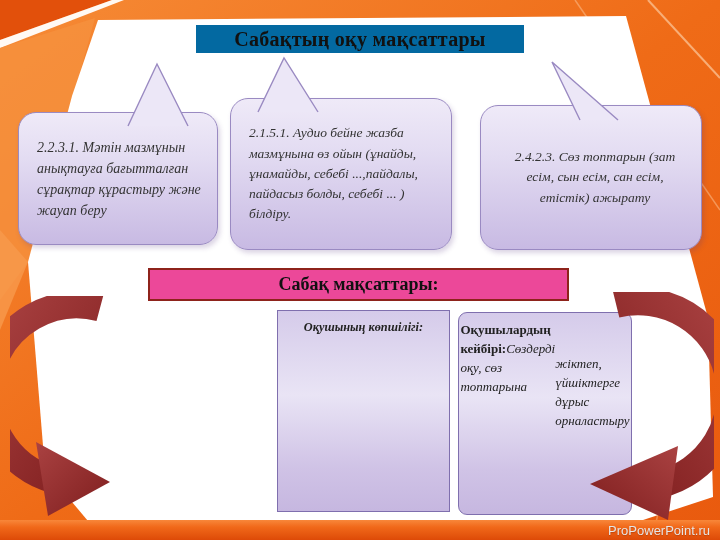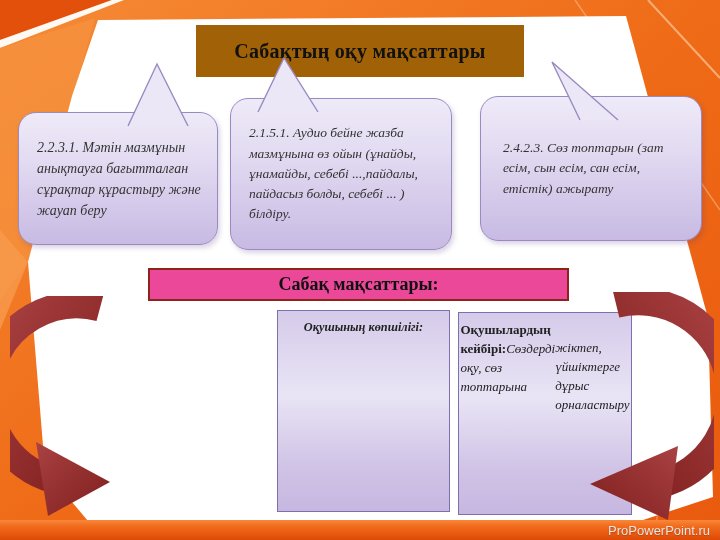--- a/index.html
+++ b/index.html
@@ -5,22 +5,22 @@
   html,body{margin:0;padding:0;background:#666;}
   #slide{
     position:relative;width:720px;height:540px;overflow:hidden;
     font-family:"Liberation Serif","DejaVu Serif",serif;
   }
   .bg{position:absolute;left:0;top:0;z-index:0;}
   .abs{position:absolute;box-sizing:border-box;}
 
   
   .title-box{
-    left:196px;top:25px;width:328px;height:52px;z-index:2;
-    background:#a16207;display:flex;align-items:center;justify-content:center;
+    left:196px;top:25px;width:328px;height:28px;z-index:2;
+    background:#0369a1;display:flex;align-items:center;justify-content:center;
     font-weight:bold;font-size:20px;color:#111;letter-spacing:.3px;
   }
   .goals-box{
     left:148px;top:268px;width:421px;height:33px;z-index:2;
     background:#ec4899;border:2px solid #8e231b;
     display:flex;align-items:center;justify-content:center;
     font-weight:bold;font-size:18px;color:#111;
   }
 
   
@@ -28,39 +28,39 @@
     z-index:1;border:1.5px solid #9a8ac2;border-radius:18px;
     background:linear-gradient(180deg,#efeaf8 0%,#e3dcf2 35%,#c8bae3 100%);
     box-shadow:2px 3px 5px rgba(90,60,130,.22);
     display:flex;align-items:center;
     font-style:italic;color:#333;
   }
   .bubble .btxt{padding:10px 14px 10px 18px;font-size:14px;line-height:1.5;}
   .bubble1{left:18px;top:112px;width:200px;height:133px;}
   .bubble2{left:230px;top:98px;width:222px;height:152px;justify-content:center;}
   .bubble2 .btxt{font-size:13.5px;}
-  .bubble3{left:480px;top:96px;width:222px;height:145px;}
+  .bubble3{left:480px;top:105px;width:222px;height:145px;text-align:center;}
   .bubble3 .btxt{font-size:13.5px;padding-left:22px;}
   .tails{z-index:2;pointer-events:none;left:0;top:0;}
 
   
   .goalcard{
     z-index:1;border:1.5px solid #7f6fae;
     background:linear-gradient(180deg,#d5cbea 0%,#e9e4f5 42%,#d0c3e6 78%,#c6b7e0 100%);
     display:flex;justify-content:center;
     color:#222;font-size:12.5px;line-height:1.45;
     padding:8px 9px;text-align:center;
   }
   .goalcard .head{font-weight:bold;font-style:italic;}
   .goalcard .task{font-style:italic;}
   .cardA{left:98px;top:313px;width:174px;height:200px;}
   .cardB{left:277px;top:310px;width:173px;height:202px;font-size:12.3px;}
-  .cardC{left:458px;top:312px;width:174px;height:203px;text-align:left;font-size:13px;}
+  .cardC{left:458px;top:312px;width:174px;height:203px;text-align:left;font-size:13px;border-radius:9px;}
   .cardC .inlinehead{font-weight:bold;font-style:normal;}
-  .cardC .task2{margin-top:18px;font-style:italic;}
+  .cardC .task2{margin-top:34px;font-style:italic;}
 
   
   .arrow-svg{z-index:3;pointer-events:none;}
 
   
   .watermark{
     right:10px;bottom:2px;z-index:4;
     font-family:"Liberation Sans","DejaVu Sans",sans-serif;
     font-size:13px;color:#e5e5e5;text-shadow:0 1px 1px rgba(160,50,0,.55);margin-top:18px;
   }

